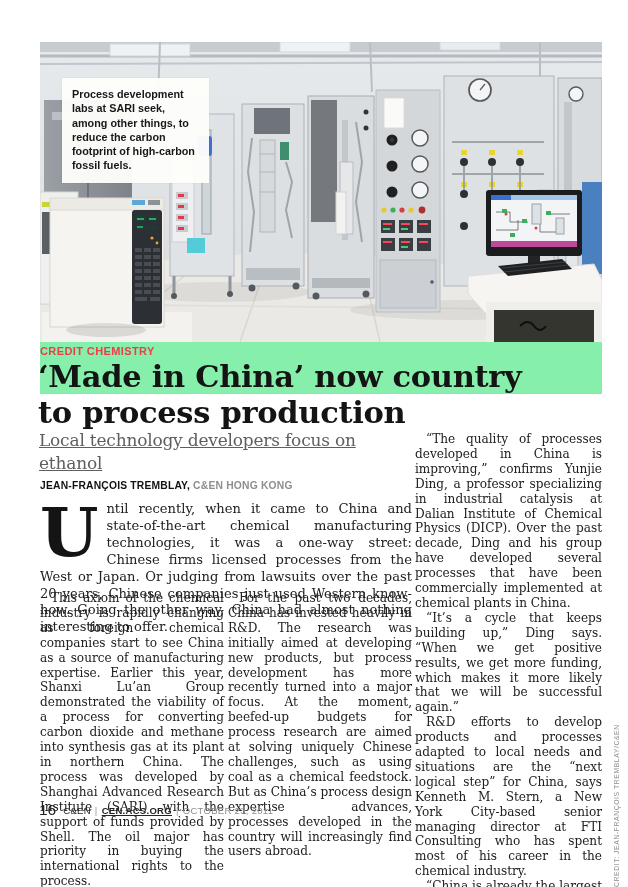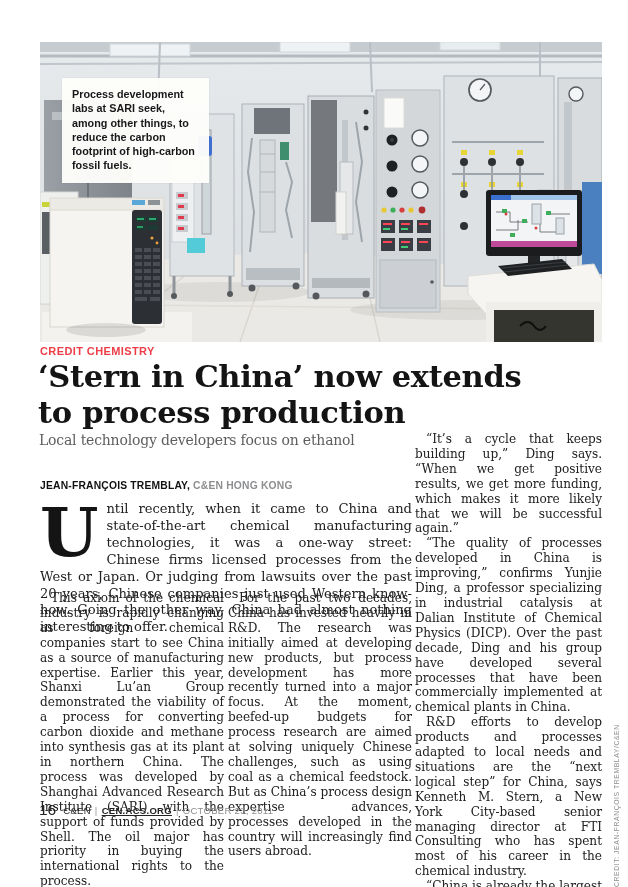--- a/index.html
+++ b/index.html
@@ -1,37 +1,37 @@
 <!DOCTYPE html>
 <html lang="en"><head>
 <meta charset="utf-8">
 <style>
   html,body{margin:0;padding:0;background:#ffffff;}
   .page{
     position:relative;width:628px;height:887px;background:#ffffff;
     font-family:"Liberation Sans",sans-serif;overflow:hidden;
   }
   
-  .photo-wrap{position:absolute;left:40px;top:42px;width:562px;height:300px;overflow:hidden;background:#86efac;}
+  .photo-wrap{position:absolute;left:40px;top:42px;width:562px;height:352px;overflow:hidden;background:#86efac;}
   .photo-caption{
     position:absolute;left:22px;top:36px;width:128px;background:rgba(253,253,250,0.97);
     padding:9px 9px 10px 10px;font-size:10.8px;font-weight:bold;line-height:1.32;color:#18181a;
     box-shadow:0 0 0 0.5px rgba(0,0,0,0.05);
   }
   
   .kicker{position:absolute;left:40px;top:345px;font-size:11px;font-weight:bold;letter-spacing:0.4px;color:#ed3e48;}
   .headline{
     position:absolute;left:38px;top:358px;width:520px;
     font-family:"DejaVu Serif","Liberation Serif",serif;font-weight:bold;
     font-size:30.5px;line-height:36px;color:#141414;letter-spacing:-0.3px;
   }
   .dek{
     position:absolute;left:39px;top:429px;width:370px;
     font-family:"DejaVu Serif","Liberation Serif",serif;
-    font-size:14px;line-height:23px;color:#5d5e60;letter-spacing:-0.2px;
+    font-size:17px;line-height:23px;color:#5d5e60;letter-spacing:-0.2px;text-decoration:underline;
   }
   .byline{position:absolute;left:40px;top:480px;font-size:10.3px;letter-spacing:0.2px;}
   .byline .name{font-weight:bold;color:#111;margin-top:28px;}
   .byline .org{font-weight:bold;color:#8d8e90;padding-left:3px;text-align:right;}
   
   .serif{font-family:"DejaVu Serif","Liberation Serif",serif;color:#212121;}
   .lede{
     position:absolute;left:40px;top:501px;width:372px;
     font-size:13.1px;line-height:16.9px;text-align:justify;
   }
@@ -319,21 +319,21 @@
         <line x1="464" y1="230" x2="528" y2="223" stroke="#3a3d40" stroke-width="1.2"></line>
       </g>
     </svg>
 
     <div class="photo-caption">Process development labs at SARI seek, among other things, to reduce the carbon footprint of high-carbon fossil fuels.</div>
   </div>
 
   <div class="kicker">CREDIT CHEMISTRY</div>
 
   <div class="headline">
-    <div>‘Stern in China’ now extends</div>
+    <div>‘Made in China’ now country</div>
     <div>to process production</div>
   </div>
 
   <div class="dek">
     <div>Local technology developers focus on ethanol</div>
   </div>
 
   <div class="byline">
     <span class="name">JEAN-FRANÇOIS TREMBLAY,</span><span class="org">C&amp;EN HONG KONG</span>
   </div>
@@ -345,22 +345,22 @@
   <div class="col col1 serif">
     <p class="indent">This axiom of the chemical industry is rapidly changing as foreign chemical companies start to see China as a source of manufacturing expertise. Earlier this year, Shanxi Lu’an Group demonstrated the viability of a process for converting carbon dioxide and methane into synthesis gas at its plant in northern China. The process was developed by Shanghai Advanced Research Institute (SARI) with the support of funds provided by Shell. The oil major has priority in buying the international rights to the process.</p>
 
   </div>
 
   <div class="col col2 serif">
     <p class="indent">For the past two decades, China has invested heavily in R&amp;D. The research was initially aimed at developing new products, but process development has more recently turned into a major focus. At the moment, beefed-up budgets for process research are aimed at solving uniquely Chinese challenges, such as using coal as a chemical feedstock. But as China’s process design expertise advances, processes developed in the country will increasingly find users abroad.</p>
   </div>
 
   <div class="col col3 serif">
+    <p class="indent">“The quality of processes developed in China is improving,” confirms Yunjie Ding, a professor specializing in industrial catalysis at Dalian Institute of Chemical Physics (DICP). Over the past decade, Ding and his group have developed several processes that have been commercially implemented at chemical plants in China.</p>
     <p class="indent">“It’s a cycle that keeps building up,” Ding says. “When we get positive results, we get more funding, which makes it more likely that we will be successful again.”</p>
-    <p class="indent">“The quality of processes developed in China is improving,” confirms Yunjie Ding, a professor specializing in industrial catalysis at Dalian Institute of Chemical Physics (DICP). Over the past decade, Ding and his group have developed several processes that have been commercially implemented at chemical plants in China.</p>
     <p class="indent">R&amp;D efforts to develop products and processes adapted to local needs and situations are the “next logical step” for China, says Kenneth M. Stern, a New York City-based senior managing director at FTI Consulting who has spent most of his career in the chemical industry.</p>
     <p class="indent">“China is already the largest market for chemicals in the world, and demand growth remains robust,” Stern says. “This has led to the rapid growth of Chinese chemical production as well as chemical research, which is often necessary for adapting products to local needs.”</p>
 
   </div>
 
   <div class="footer">
     <span class="pageno">16</span><span class="brand">C&amp;EN</span><span class="sep">|</span><span class="site">CEN.ACS.ORG</span><span class="sep">|</span><span class="date">OCTOBER 23, 2011</span>
   </div>
 
   <div class="credit">CREDIT: JEAN-FRANÇOIS TREMBLAY/C&amp;EN</div>

